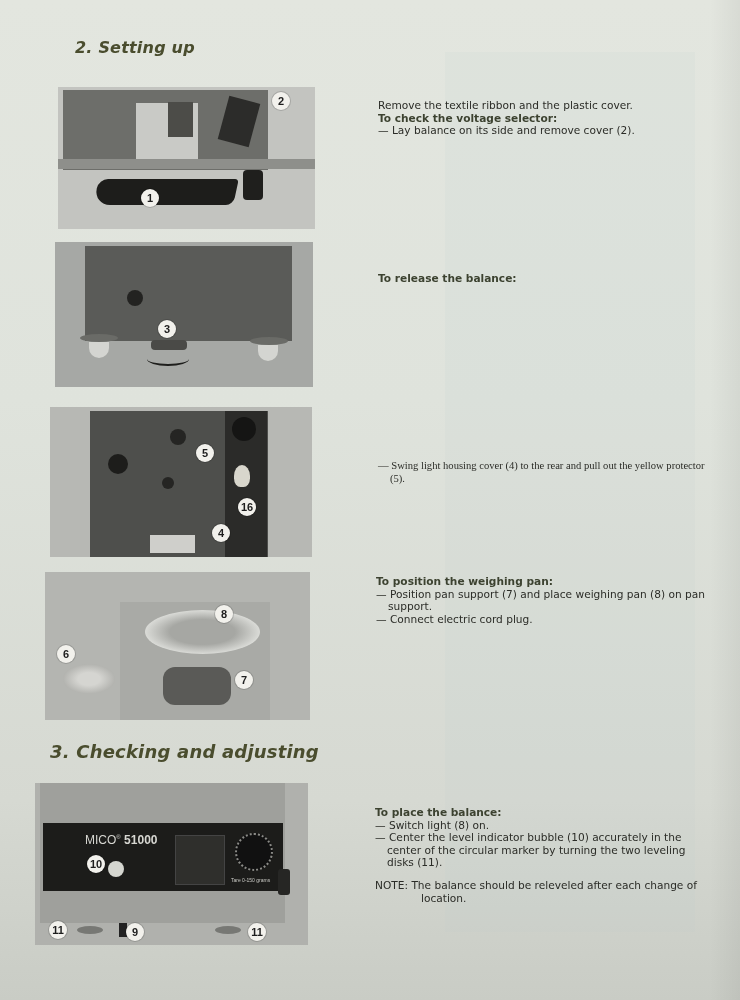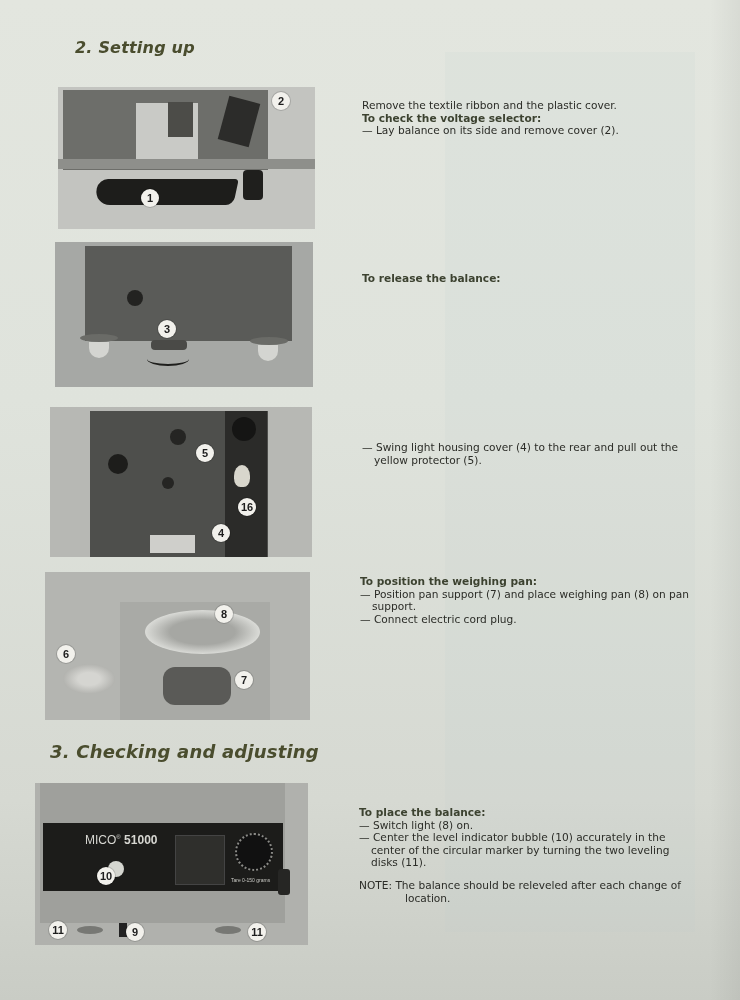--- a/index.html
+++ b/index.html
@@ -40,20 +40,21 @@
     font-weight: bold; font-size: 11px;
     display: flex; align-items: center; justify-content: center;
     box-shadow: 0 0 0 1px rgba(0,0,0,0.15);
   }
 
   .text-block {
     position: absolute;
     font-family: "DejaVu Sans", sans-serif;
     font-size: 10.6px; line-height: 12.6px;
     color: #2b2c27;
+    margin-left: 16px;
   }
   .text-block .heading { font-weight: bold; color: #3c4230; }
   .text-block .plain { }
   .text-block .item { padding-left: 12px; text-indent: -12px; }
   .text-block .item::before { content: "— "; }
   .note { margin-top: 10px; padding-left: 46px; text-indent: -46px; }
   .note .note-label { font-weight: normal; }
 
   
   #photo-1 { left: 58px; top: 87px; width: 257px; height: 142px; background: #c3c4c0; }
@@ -113,21 +114,21 @@
   <div class="shape" style="left:120px;top:22px;width:16px;height:16px;border-radius:50%;background:#252523;"></div>
   <div class="shape" style="left:112px;top:70px;width:12px;height:12px;border-radius:50%;background:#252523;"></div>
   <div class="shape" style="left:182px;top:10px;width:24px;height:24px;border-radius:50%;background:#151514;"></div>
   <div class="shape" style="left:184px;top:58px;width:16px;height:22px;border-radius:50% 50% 40% 40%;background:#d8d6cc;"></div>
   <div class="shape" style="left:100px;top:128px;width:45px;height:18px;background:#cfcfcb;"></div>
   <div class="callout" style="left:146px;top:37px;">5</div>
   <div class="callout" style="left:188px;top:91px;">16</div>
   <div class="callout" style="left:162px;top:117px;">4</div>
 </div>
 
-<div class="text-block" style="left:362px;top:441px;width:330px;">
+<div class="text-block" style="left:362px;top:460px;width:330px;font-family:Liberation Serif, serif;">
   <div class="item">Swing light housing cover (4) to the rear and pull out the yellow protector (5).</div>
 </div>
 
 <div id="photo-4" class="photo">
   <div class="shape" style="left:75px;top:30px;width:150px;height:118px;background:#a9aaa6;"></div>
   <div class="shape" style="left:118px;top:95px;width:68px;height:38px;border-radius:12px;background:#5a5a57;"></div>
   <div class="shape" style="left:100px;top:38px;width:115px;height:44px;border-radius:50%;background:radial-gradient(ellipse at center, #a6a7a3 40%, #d9dad6 70%, #7f807c 100%);"></div>
   <div class="shape" style="left:18px;top:92px;width:52px;height:30px;border-radius:50%;background:radial-gradient(ellipse at center, #d5d5d1 30%, #9a9b97 100%);"></div>
   <div class="callout" style="left:170px;top:33px;">8</div>
   <div class="callout" style="left:12px;top:73px;">6</div>
@@ -150,21 +151,21 @@
     <span style="font-weight:bold;">51000</span>
   </div>
   <div class="shape" style="left:140px;top:52px;width:48px;height:48px;background:#2f2f2c;border:1px solid #444;"></div>
   <div class="shape" style="left:200px;top:50px;width:34px;height:34px;border-radius:50%;background:#111;border:2px dotted #8a8a86;"></div>
   <div class="shape" style="left:196px;top:94px;color:#c9c9c4;font-size:5px;font-family:'Liberation Sans',sans-serif;white-space:nowrap;">Tare 0-150 grams</div>
   <div class="shape" style="left:73px;top:78px;width:16px;height:16px;border-radius:50%;background:#d5d6d0;"></div>
   <div class="shape" style="left:243px;top:86px;width:12px;height:26px;border-radius:3px;background:#262624;"></div>
   <div class="shape" style="left:84px;top:140px;width:8px;height:14px;background:#222;"></div>
   <div class="shape" style="left:42px;top:143px;width:26px;height:8px;border-radius:50%;background:#777874;"></div>
   <div class="shape" style="left:180px;top:143px;width:26px;height:8px;border-radius:50%;background:#777874;"></div>
-  <div class="callout" style="left:52px;top:84px;margin-left:10px;">10</div>
+  <div class="callout" style="left:52px;top:72px;">10</div>
   <div class="callout" style="left:14px;top:138px;">11</div>
   <div class="callout" style="left:91px;top:140px;">9</div>
   <div class="callout" style="left:213px;top:140px;">11</div>
 </div>
 
 <div class="text-block" style="left:359px;top:806px;width:340px;">
   <div class="heading">To place the balance:</div>
   <div class="item">Switch light (8) on.</div>
   <div class="item">Center the level indicator bubble (10) accurately in the center of the circular marker by turning the two leveling disks (11).</div>
   <div class="note">

